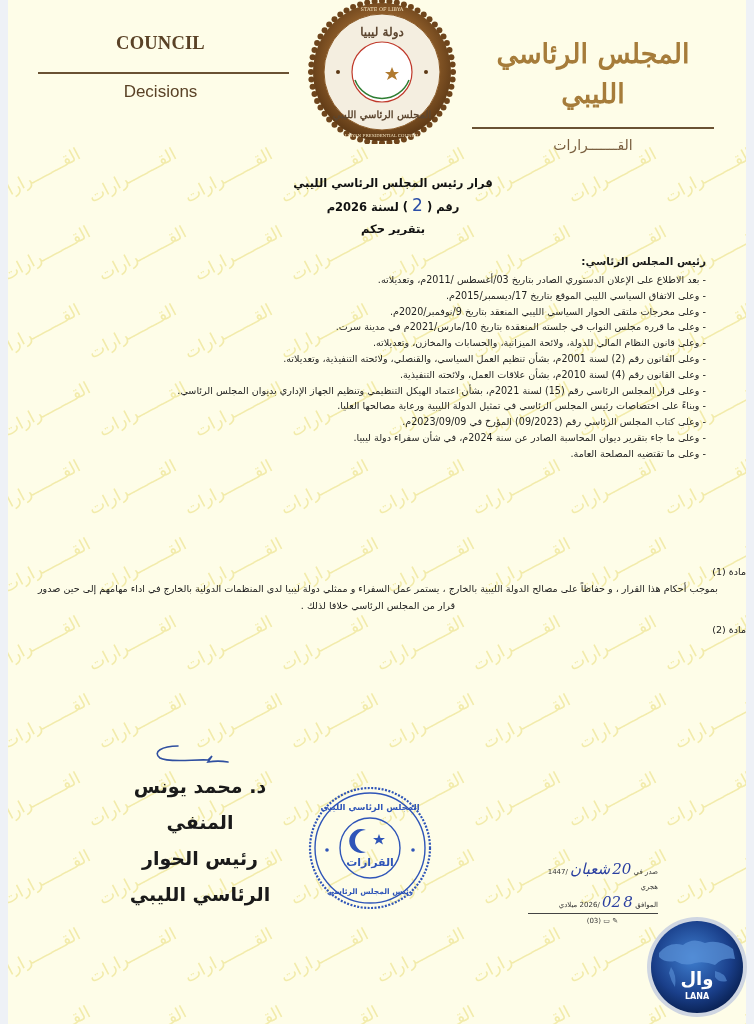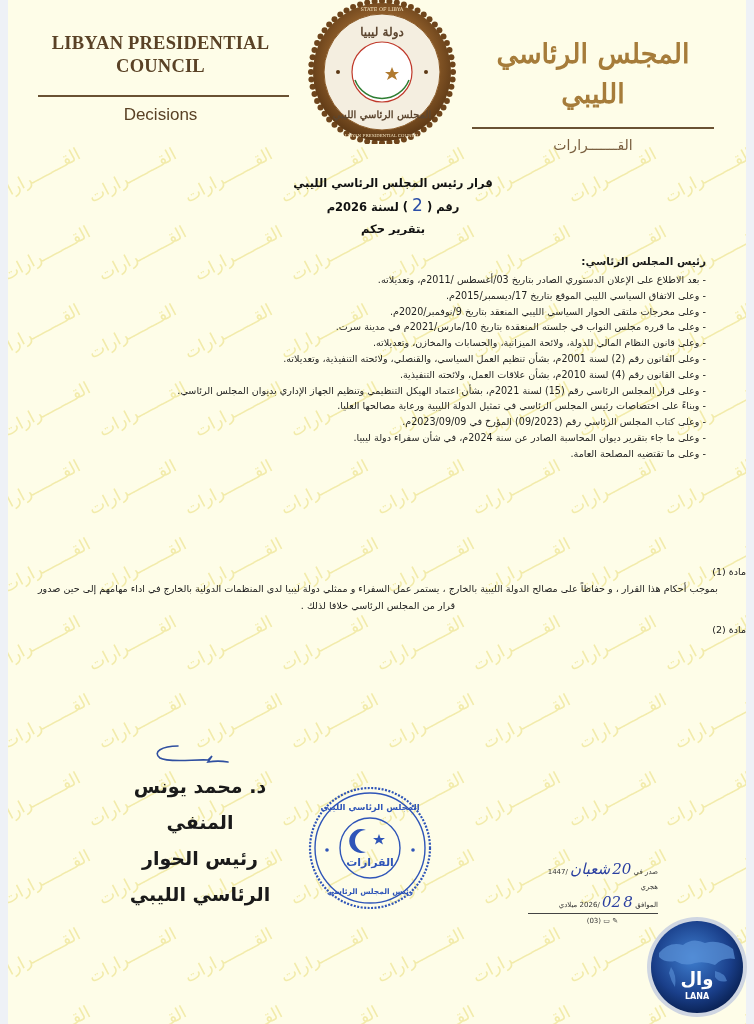--- a/index.html
+++ b/index.html
@@ -164,21 +164,20 @@
       <span class="wm" style="left: 86px; top: 1023px;">القـــــــرارات</span>
       <span class="wm" style="left: 182px; top: 1023px;">القـــــــرارات</span>
       <span class="wm" style="left: 278px; top: 1023px;">القـــــــرارات</span>
       <span class="wm" style="left: 374px; top: 1023px;">القـــــــرارات</span>
       <span class="wm" style="left: 470px; top: 1023px;">القـــــــرارات</span>
       <span class="wm" style="left: 566px; top: 1023px;">القـــــــرارات</span>
       <span class="wm" style="left: 662px; top: 1023px;">القـــــــرارات</span>
     </div>
 
   <div class="hdr-en">
-    <div class="t1">LIBYAN PRESIDENTIAL</div>
     <div class="t1">COUNCIL</div>
     <div class="rule"></div>
     <div class="sub">Decisions</div>
   </div>
 
   <svg class="seal" viewBox="0 0 148 144">
     <defs>
       <radialGradient id="gold" cx="50%" cy="45%" r="55%">
         <stop offset="0%" stop-color="#c9a062"></stop>
         <stop offset="70%" stop-color="#8a5a28"></stop>

